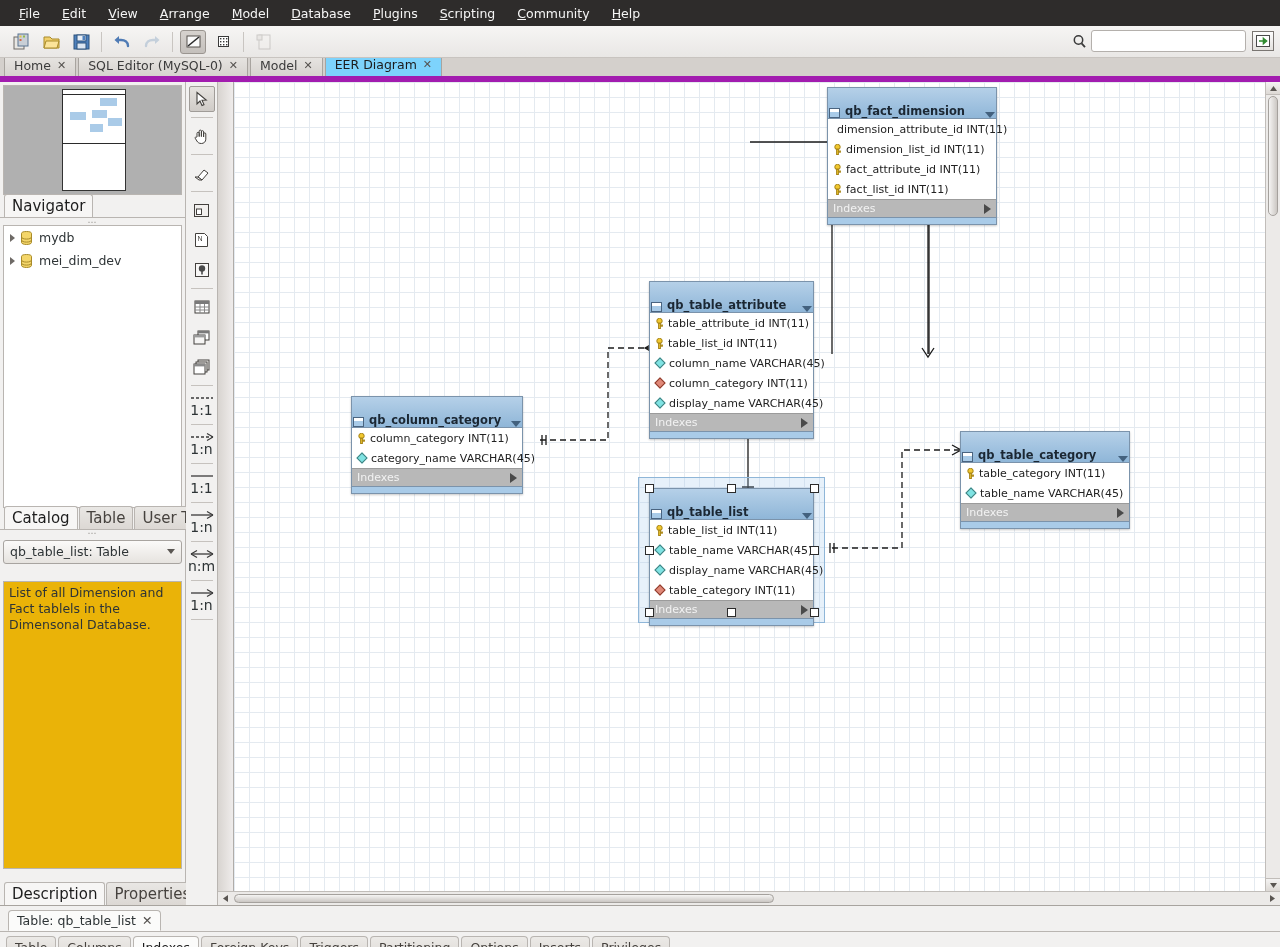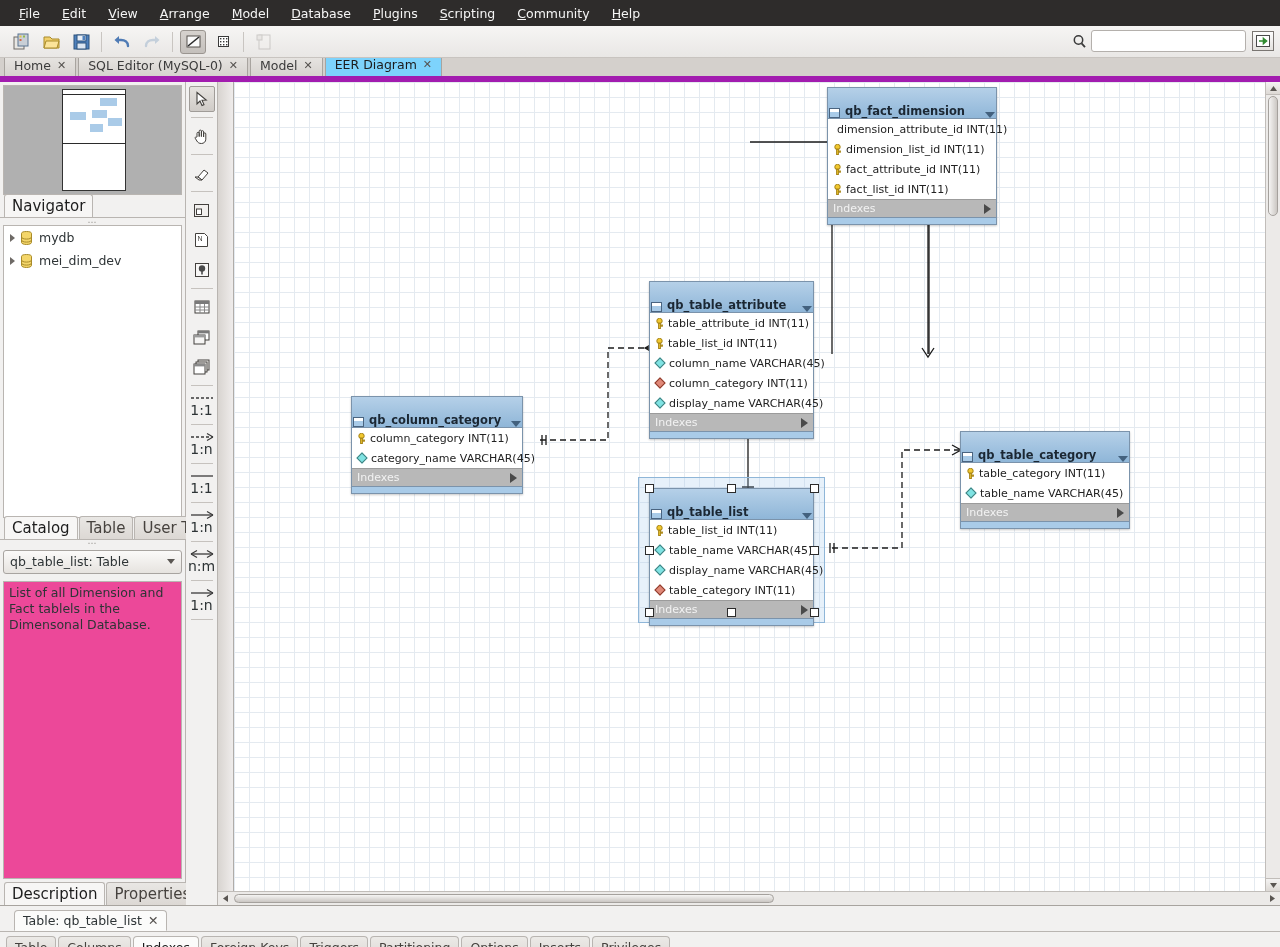--- a/index.html
+++ b/index.html
@@ -238,24 +238,24 @@
     height: 24px;
     border: 1px solid #a8a4a0;
     border-radius: 3px;
     background: linear-gradient(to bottom,#fbfaf9,#e6e3df);
     display: flex; align-items: center;
     padding: 0 6px;
     font-size: 12.5px;
     justify-content: space-between;
   }
   #desc-text {
-    margin: 4px 3px;
+    margin: 14px 3px;
     flex: 1;
     border: 1px solid #b9b5b1;
-    background: #ec4899;
+    background: #eab308;
     padding: 3px 5px;
     font-size: 12.5px;
     line-height: 16px;
     overflow: hidden;
   }
 
   
   #palette {
     width: 32px;
     background: #f2f1f0;
@@ -433,21 +433,21 @@
   
   #editor {
     height: 274px;
     background: #f2f1f0;
     border-top: 1px solid #a8a49f;
     display: flex; flex-direction: column;
   }
   #editor-doctab {
     height: 22px;
     display: flex; align-items: flex-end;
-    padding-left: 14px;
+    padding-left: 8px;
     border-bottom: 1px solid #b9b5b1;
     margin-top: 4px;
   }
   #editor-doctab .dt {
     background: #fbfbfa;
     border: 1px solid #b9b5b1;
     border-bottom: 1px solid #fbfbfa;
     border-radius: 4px 4px 0 0;
     padding: 2px 8px;
     font-size: 12.5px;

